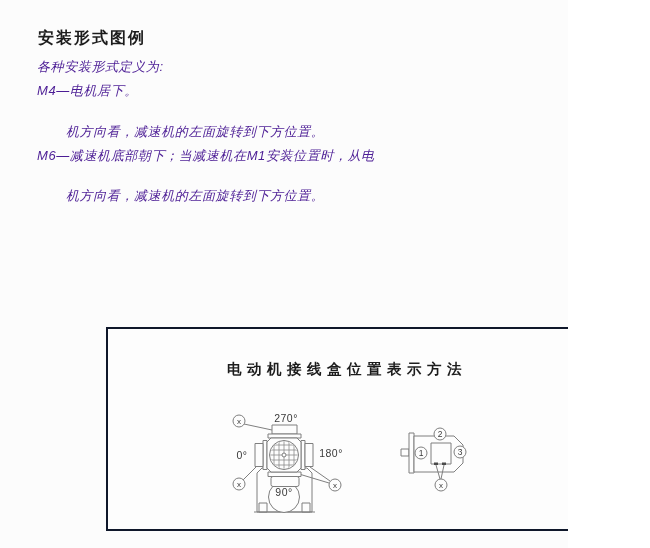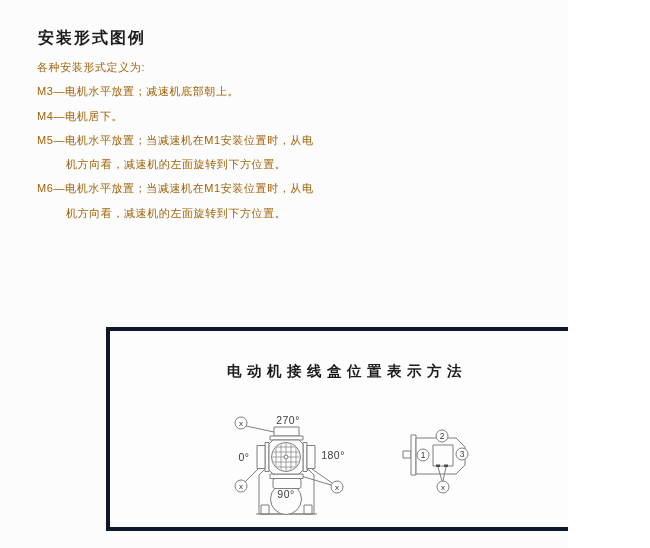--- a/index.html
+++ b/index.html
@@ -12,29 +12,29 @@
     position:relative;width:568px;height:548px;
     background:#fcfcfc;overflow:hidden;
   }
   .doc-title{
     position:absolute;left:38px;top:28px;margin:0;
     font-size:16px;font-weight:bold;letter-spacing:2px;color:#1c1c1c;
     white-space:nowrap;
   }
   .legend{
     position:absolute;left:37px;top:55px;width:340px;
-    font-size:11px;color:#a16207;letter-spacing:0.6px;
+    font-size:13px;color:#4c1d95;letter-spacing:0.6px;font-style:italic;
   }
   .legend .line{
     height:24.3px;line-height:24.3px;white-space:nowrap;
   }
-  .legend .cont{padding-left:29px;}
+  .legend .cont{padding-left:29px;margin-top:16px;}
   .diagram-box{
     position:absolute;left:106px;top:327px;width:482px;height:204px;
-    border:4px solid #0f172a;background:#fdfdfd;box-sizing:border-box;
+    border:2px solid #0f172a;background:#fdfdfd;box-sizing:border-box;
   }
   .box-title{
     margin-top:31px;text-align:center;
     font-size:14.5px;font-weight:bold;letter-spacing:5.5px;color:#1c1c1c;
     white-space:nowrap;
   }
   .front-view{position:absolute;left:117px;top:79px;}
   .side-view{position:absolute;left:287px;top:96px;}
   svg{overflow:visible;}
   svg .ln{stroke:#7f7f7f;stroke-width:1;fill:none;stroke-linejoin:round;}
@@ -48,25 +48,23 @@
 </style>
 </head>
 <body>
 
 <div class="page">
 
   <h1 class="doc-title">安装形式图例</h1>
 
   <div class="legend">
     <div class="line">各种安装形式定义为:</div>
-    <div class="line">M3—电机水平放置；减速机底部朝上。</div>
     <div class="line">M4—电机居下。</div>
-    <div class="line">M5—电机水平放置；当减速机在M1安装位置时，从电</div>
     <div class="line cont">机方向看，减速机的左面旋转到下方位置。</div>
-    <div class="line">M6—电机水平放置；当减速机在M1安装位置时，从电</div>
+    <div class="line">M6—减速机底部朝下；当减速机在M1安装位置时，从电</div>
     <div class="line cont">机方向看，减速机的左面旋转到下方位置。</div>
   </div>
 
   <div class="diagram-box">
     <div class="box-title">电动机接线盒位置表示方法</div>
 
     <svg class="front-view" width="130" height="112" viewBox="0 0 130 112">
       <defs>
         <clipPath id="grilleClip">
             <circle cx="59" cy="47" r="13.8"></circle>

